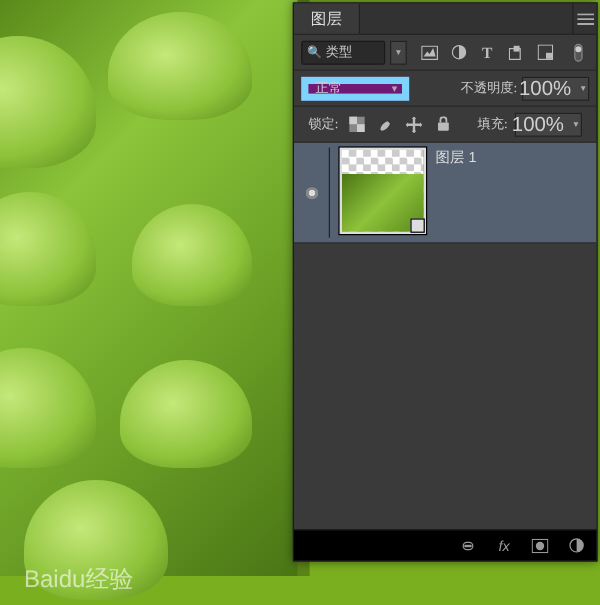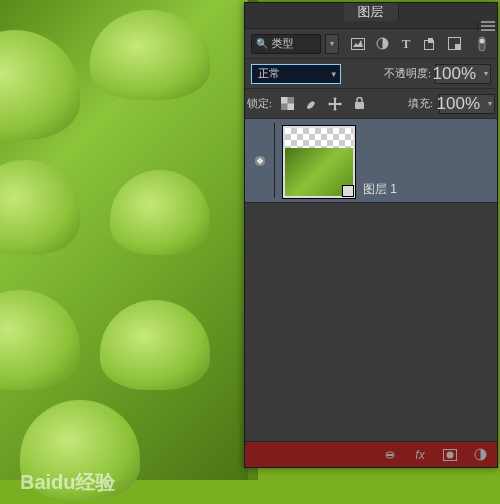--- a/index.html
+++ b/index.html
@@ -27,21 +27,20 @@
     width: 254px; height: 466px;
     background: #3a3a3a;
     border: 1px solid #1a1a1a;
     box-shadow: 0 0 8px rgba(0,0,0,0.5);
     display: flex; flex-direction: column;
   }
   .panel-tab {
     height: 26px; display: flex; align-items: center;
     background: #323232;
     border-bottom: 1px solid #222;
-    flex-direction: column;
   }
   .tab-active {
     padding: 0 14px; height: 100%;
     display: flex; align-items: center;
     background: #3a3a3a;
     border-right: 1px solid #222;
     font-size: 13px; color: #ddd;
   }
   .tab-menu {
     margin-left: auto; width: 20px; height: 100%;
@@ -49,21 +48,21 @@
     border-left: 1px solid #222;
     cursor: pointer;
   }
   .row {
     height: 30px; display: flex; align-items: center;
     padding: 0 6px; gap: 4px;
     border-bottom: 1px solid #2a2a2a;
   }
   .row2 {
     height: 30px; display: flex; align-items: center;
-    padding: 0 2px; gap: 6px;
+    padding: 0 12px; gap: 6px;
     border-bottom: 1px solid #2a2a2a;
   }
   .search-box {
     width: 70px; height: 20px;
     background: #2a2a2a; border: 1px solid #1a1a1a;
     display: flex; align-items: center; padding: 0 4px;
     border-radius: 2px;
     font-size: 11px; color: #ccc;
   }
   .dd {
@@ -74,21 +73,21 @@
     cursor: pointer;
   }
   .icon-btn {
     width: 18px; height: 18px;
     display: flex; align-items: center; justify-content: center;
     color: #bbb; font-size: 13px;
     cursor: pointer;
   }
   .blend-dd {
     width: 90px; height: 20px;
-    background: #0f172a; border: 1px solid #7dd3fc;
+    background: #701a75; border: 6px solid #7dd3fc;
     display: flex; align-items: center; padding: 0 6px;
     font-size: 11px;
     position: relative;
     cursor: pointer;
   }
   .blend-dd::after {
     content: "▾"; position: absolute; right: 4px; font-size: 9px; color: #aaa;
   }
   .pct-box {
     width: 56px; height: 20px;
@@ -98,21 +97,21 @@
     position: relative;
     cursor: pointer;
   }
   .pct-box::after { content: "▾"; position: absolute; right: 2px; font-size: 8px; color: #aaa; }
   .lbl { font-size: 11px; color: #ccc; font-family: Liberation Serif, serif; }
   .layers {
     flex: 1; overflow: hidden;
     background: #3a3a3a;
   }
   .layer {
-    display: flex; align-items: flex-end;
+    display: flex; align-items: flex-start;
     min-height: 84px;
     border-bottom: 1px solid #222;
     padding: 4px 0;
   }
   .layer.selected { background: #556070; }
   .vis-col {
     width: 30px; display: flex; align-items: center; justify-content: center;
     align-self: stretch;
     border-right: 1px solid #222;
   }
@@ -138,26 +137,26 @@
   .thumb-corner {
     position: absolute; right: -1px; bottom: -1px; width: 12px; height: 12px;
     background: #ddd; border: 1px solid #000;
   }
   .thumb-white { position: absolute; inset: 0; background: #fff; }
   .layer-name { font-size: 12px; color: #ddd; font-style: normal; }
   .layer-name.italic { font-style: italic; }
   .footer {
     height: 26px; display: flex; align-items: center; justify-content: flex-end;
     gap: 12px; padding: 0 8px;
-    background: #7f1d1d; border-top: 1px solid #222;
+    background: #000000; border-top: 1px solid #222;
   }
   .footer .icon-btn { color: #999; }
   .watermark {
     position: absolute; left: 20px; bottom: 8px;
-    color: rgba(255,255,255,0.6); font-size: 20px; font-weight: bold;
+    color: rgba(255,255,255,0.6); font-size: 20px; font-weight: normal;
     font-family: Arial;
   }
 </style>
 </head>
 <body>
 
 <div class="canvas">
   <div class="leaf" style="left:-50px;top:30px;width:130px;height:110px"></div>
   <div class="leaf" style="left:90px;top:10px;width:120px;height:90px"></div>
   <div class="leaf" style="left:-30px;top:160px;width:110px;height:95px"></div>

